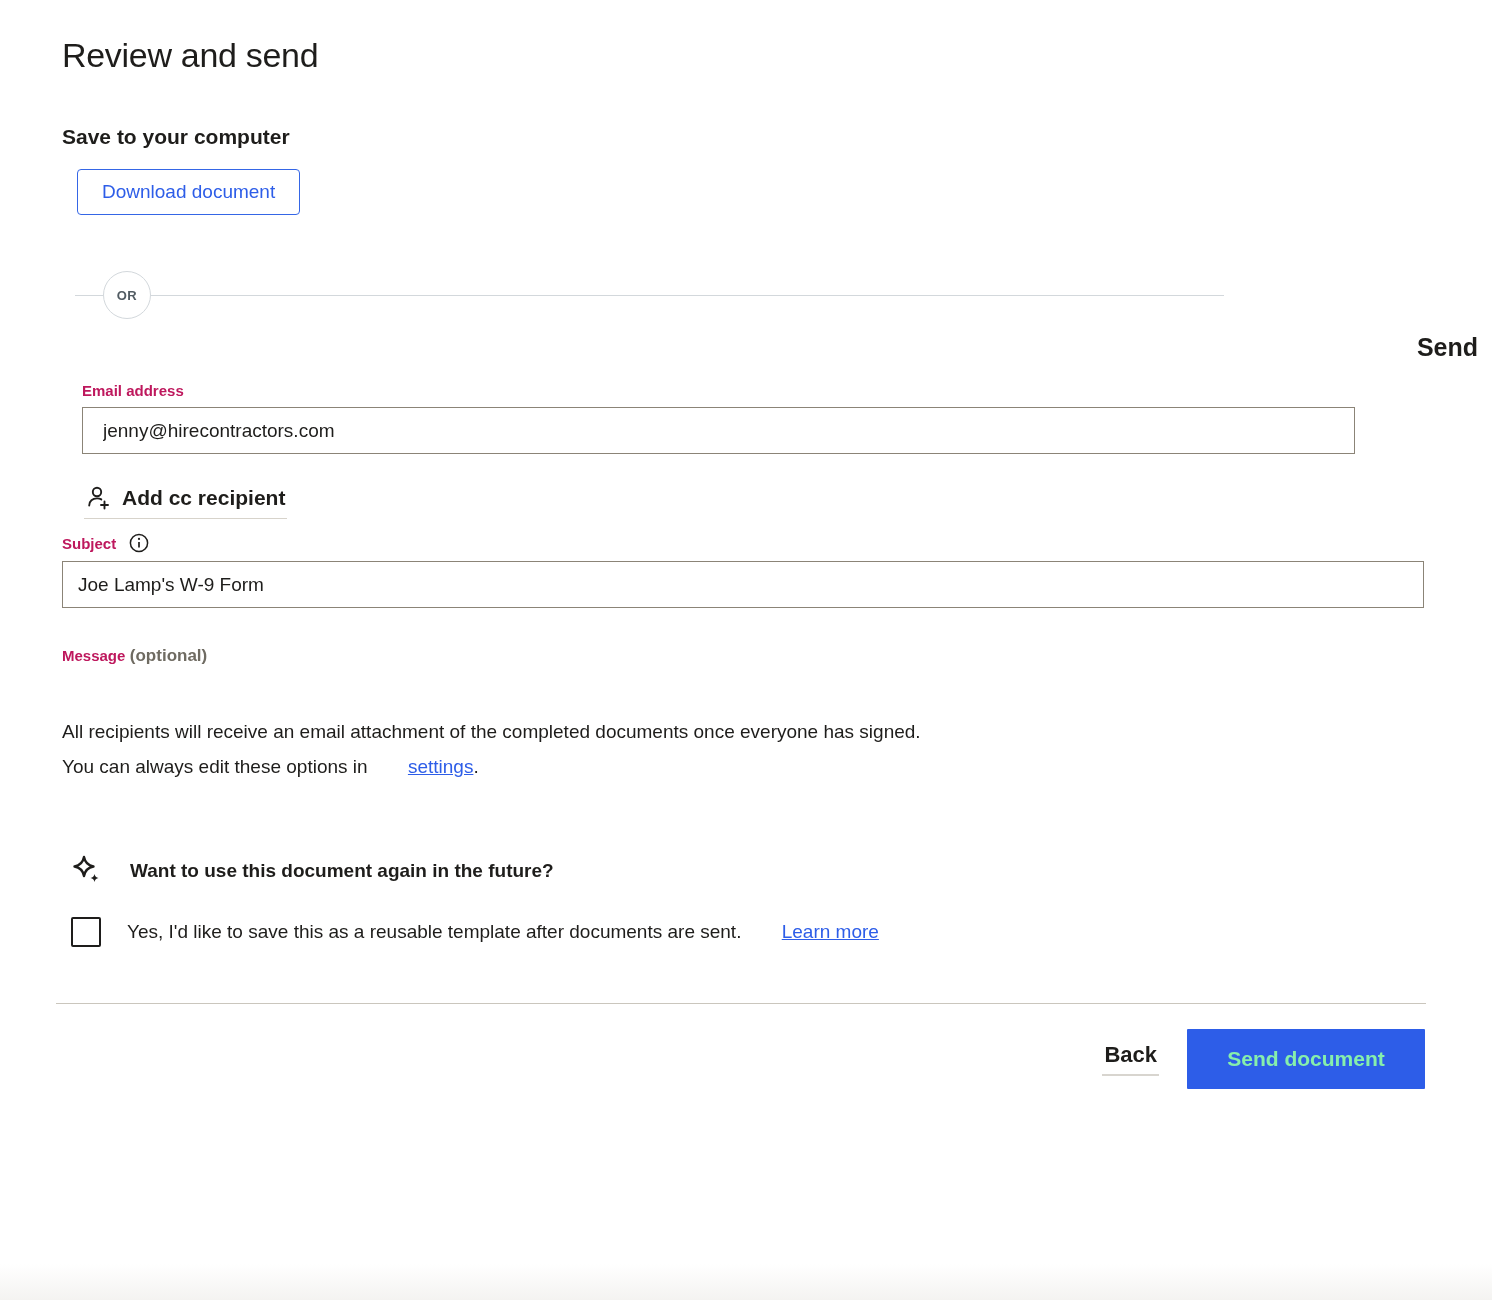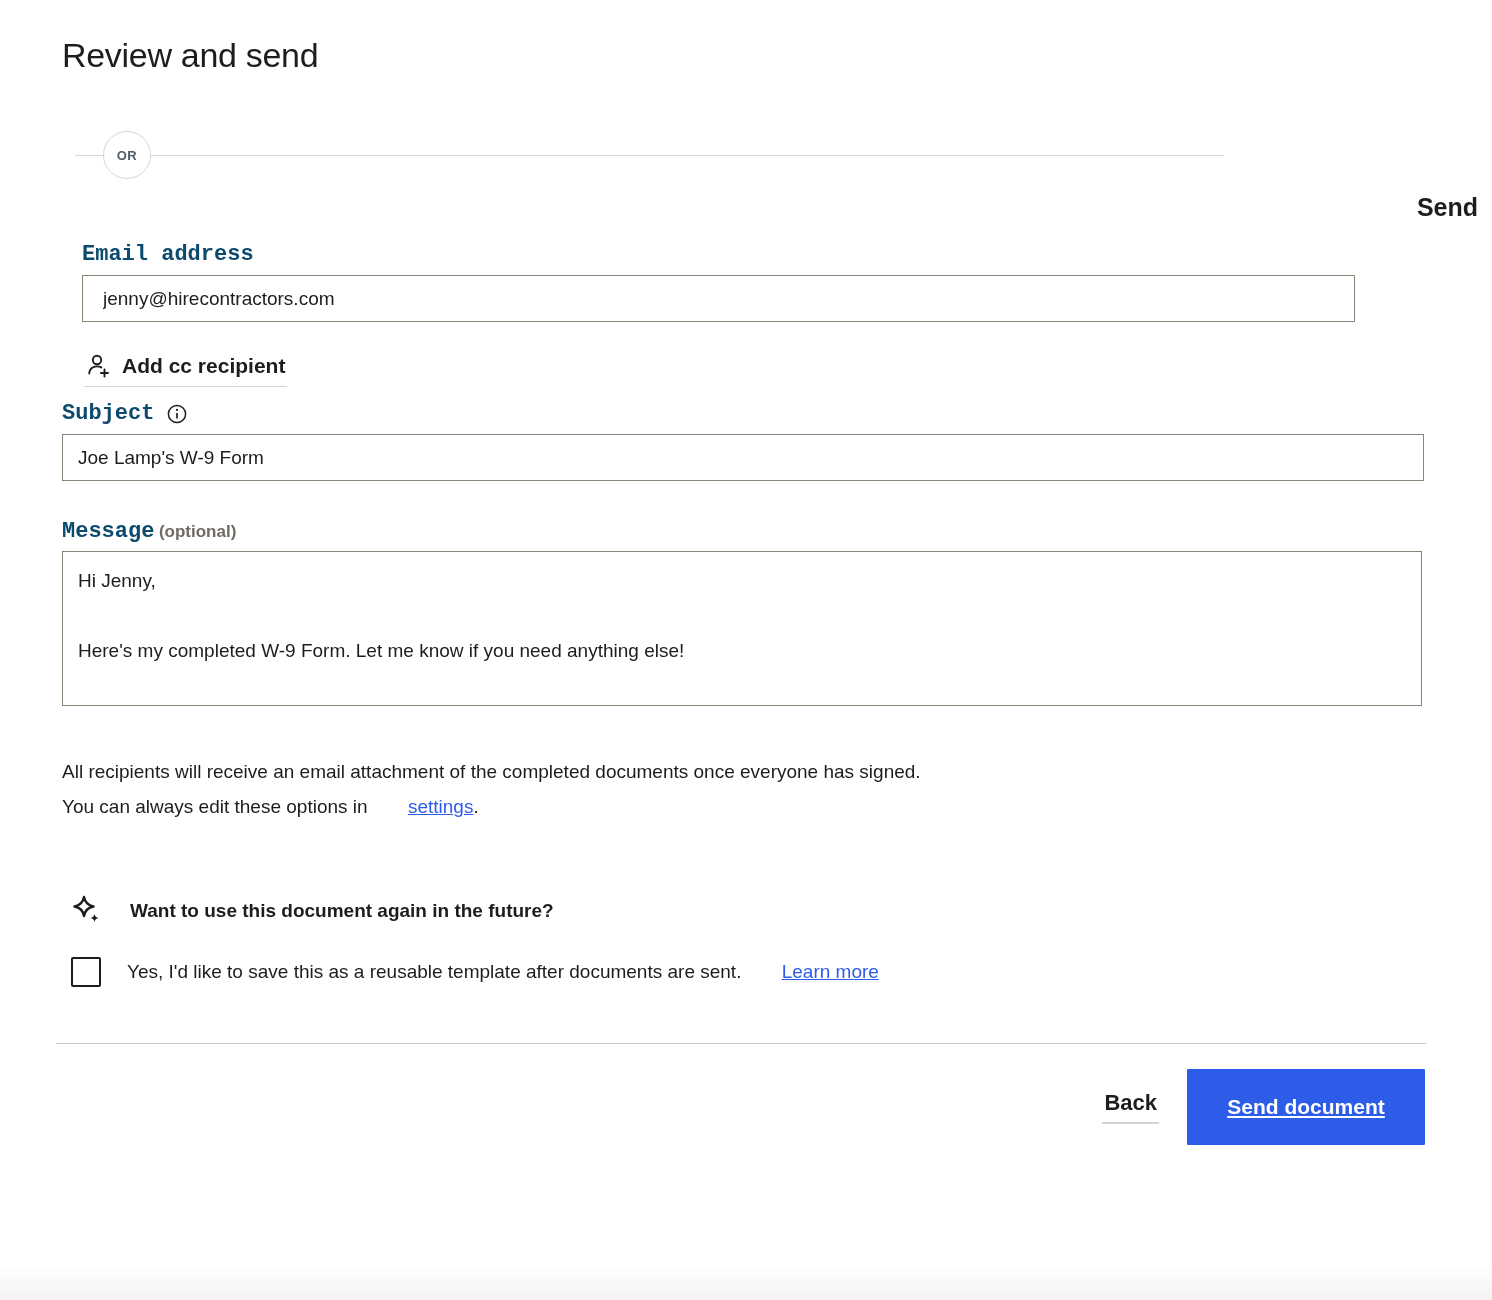--- a/index.html
+++ b/index.html
@@ -68,24 +68,23 @@
   
   .send-heading {
     margin-top: 14px;
     font-size: 25px;
     font-weight: 700;
     text-align: right;
   }
   .email-group { margin: 20px 0 0 20px; }
   .field-label {
     display: block;
-    font-size: 22px;
-    font-weight: 700;
-    color: #0c4a6e;
-    font-family: Liberation Mono, monospace;
+    font-size: 15px;
+    font-weight: 700;
+    color: #be185d;
   }
   .text-input {
     display: block;
     margin-top: 8px;
     height: 47px;
     border: 1px solid #8b8477;
     border-radius: 0;
     background: #fff;
     font-family: inherit;
     font-size: 19px;
@@ -198,47 +197,50 @@
     border-bottom: 2px solid #d8d5cf;
     padding: 0 2px 6px 2px;
     font-family: inherit;
     font-size: 22px;
     font-weight: 700;
     color: #1e1d1b;
     cursor: pointer;
   }
   .send-button {
     width: 238px;
-    height: 76px;
+    height: 60px;
     background: #2d5de8;
-    color: #ffffff;
+    color: #86efac;
     border: none;
     border-radius: 1px;
     font-family: inherit;
     font-size: 21px;
     font-weight: 700;
     cursor: pointer;
-    text-decoration: underline;
   }
 
   .bottom-fade {
     position: absolute;
     left: 0; right: 0; bottom: 0;
     height: 36px;
     background: linear-gradient(#ffffff, #f4f3f1);
     pointer-events: none;
   }
 </style>
 </head>
 <body>
 
 <div class="page">
 
   <h1 class="page-title">Review and send</h1>
 
+  <section class="save-section">
+    <h2 class="section-heading">Save to your computer</h2>
+    <button class="btn-outline">Download document</button>
+  </section>
 
   <div class="or-divider">
     <span class="or-line short"></span>
     <span class="or-circle">OR</span>
     <span class="or-line long"></span>
   </div>
 
   <section>
     <h2 class="send-heading">Send</h2>
 
@@ -268,23 +270,20 @@
           <circle cx="10" cy="5.9" r="1.1" fill="#1e1d1b"></circle>
         </svg>
       </span>
     </div>
     <input class="text-input subject-input" type="text" value="Joe Lamp's W-9 Form" style="">
 
     <div class="message-label-row">
       <label class="field-label" style="display:inline">Message</label>
       <span class="optional-hint">(optional)</span>
     </div>
-    <textarea class="message-textarea" style="">Hi Jenny,
-
-Here's my completed W-9 Form. Let me know if you need anything else!</textarea>
 
     <p class="recipients-note"><span>All recipients will receive an email attachment of the completed documents once everyone has signed. You can always edit these options in </span><a class="inline-link">settings</a><span>.</span></p>
   </section>
 
   <section>
     <div class="question-row">
       <span style="display:flex;">
         <svg width="33" height="33" viewBox="0 0 33 33" fill="none">
           <path d="M14 3 Q15.5 11 23.5 12.5 Q15.5 14 14 22 Q12.5 14 4.5 12.5 Q12.5 11 14 3 Z" stroke="#1e1d1b" stroke-width="2.4" stroke-linejoin="round" fill="none"></path>
           <path d="M24.5 20 Q25.1 23.4 28.5 24 Q25.1 24.6 24.5 28 Q23.9 24.6 20.5 24 Q23.9 23.4 24.5 20 Z" fill="#1e1d1b"></path>

